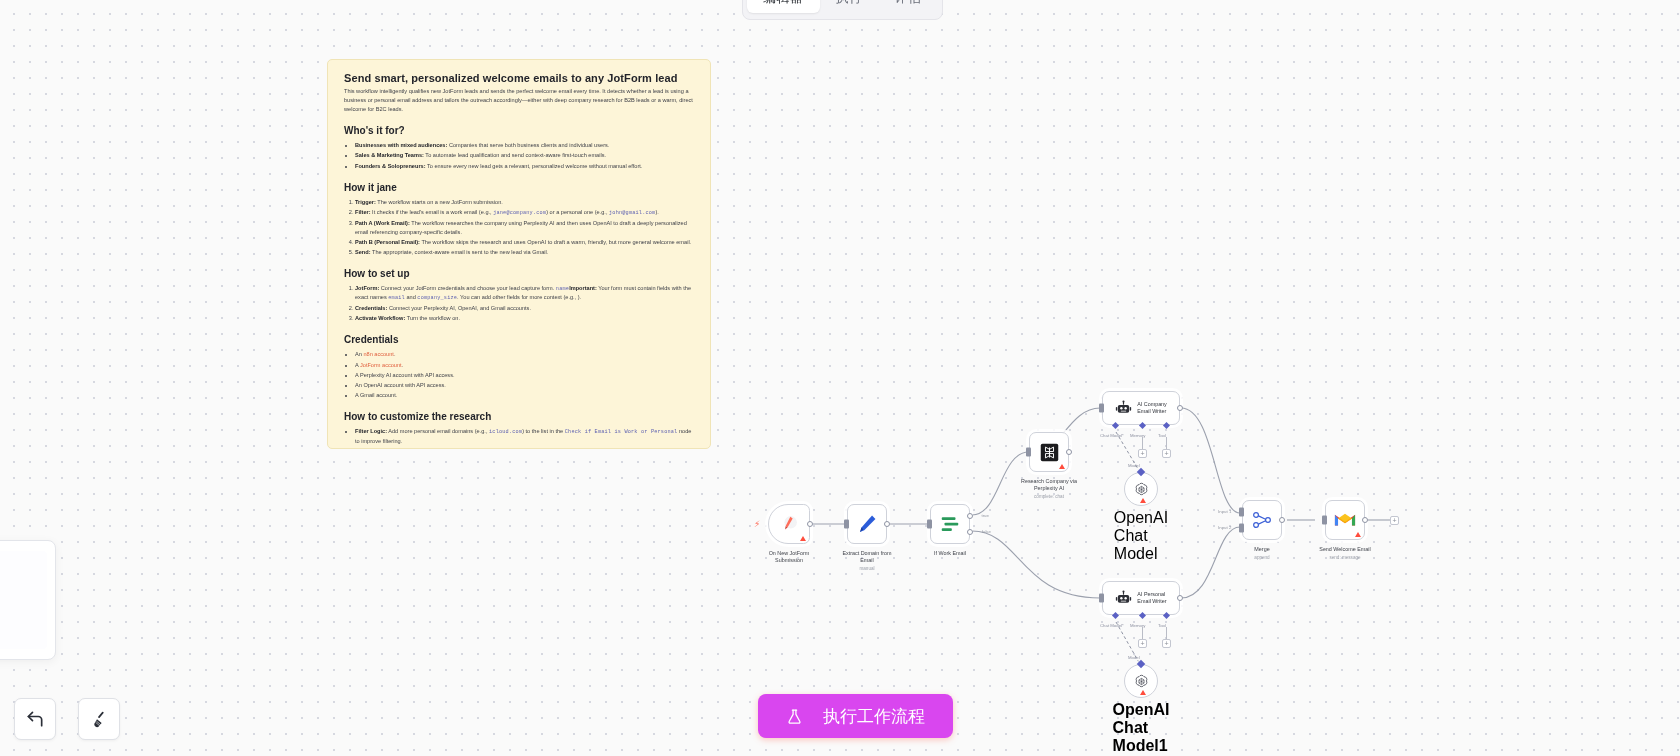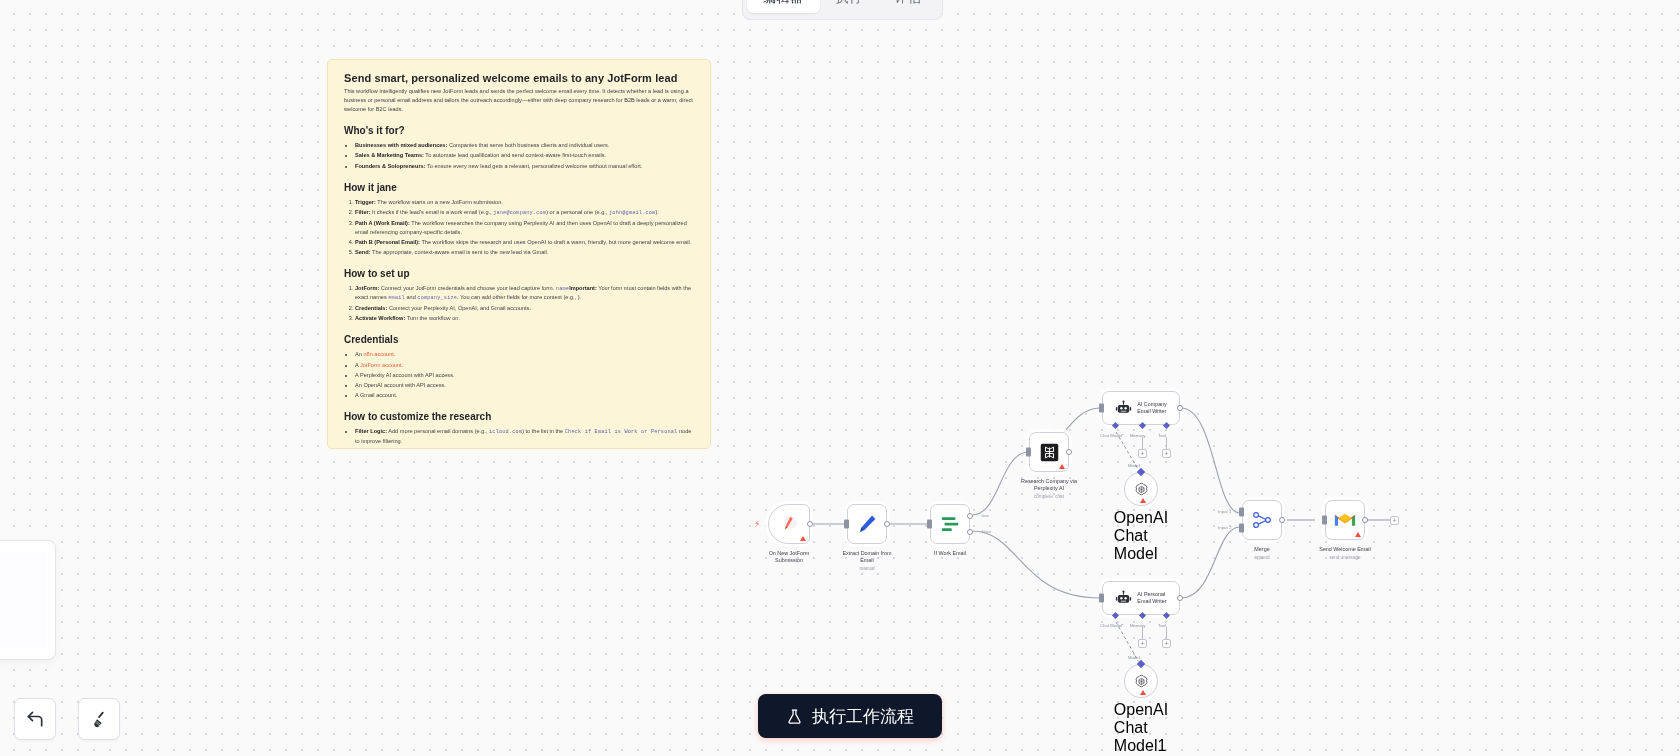--- a/index.html
+++ b/index.html
@@ -56,23 +56,23 @@
     width: 42px; height: 42px; background: #fff;
     border: 1px solid #dfe1e6; border-radius: 7px;
     display: flex; align-items: center; justify-content: center;
     box-shadow: 0 1px 3px rgba(0,0,0,.05);
     color: #2b2f38;
   }
 
   
   #run-btn {
     position: absolute; left: 758px; bottom: 18px;
-    background: #0f172a; color: #fff;
+    background: #d946ef; color: #fff;
     border-radius: 8px; height: 44px;
-    display: flex; align-items: center; justify-content: center; gap: 9px;
+    display: flex; align-items: center; justify-content: center; gap: 20px;
     padding: 0 28px; font-size: 17px; white-space: nowrap;
     box-shadow: 0 2px 6px rgba(255,109,90,.35);
     z-index: 35;
   }
 
   
   #sticky {
     position: absolute; left: 327px; top: 59px;
     width: 384px; height: 390px;
     background: #fdf5d8; border: 1px solid #f0e4b6;
@@ -403,21 +403,21 @@
   <div class="sub-lbl" style="left:4px; top:-9px;">Model</div>
   <div class="circ">
     <div class="diamond"></div>
     <svg width="17" height="17" viewBox="0 0 24 24">
       <path d="M12 3.2 a4 4 0 0 1 3.5 2 a4 4 0 0 1 3.5 6 a4 4 0 0 1-3.5 6 a4 4 0 0 1-7 0 a4 4 0 0 1-3.5-6 a4 4 0 0 1 3.5-6 a4 4 0 0 1 3.5-2 Z" fill="none" stroke="#4a4d57" stroke-width="1.2"></path>
       <path d="M12 7.6 L15.6 9.8 v4.4 L12 16.4 L8.4 14.2 V9.8 Z" fill="none" stroke="#4a4d57" stroke-width="1"></path>
       <path d="M12 7.6 V16.4 M8.4 9.8 L15.6 14.2 M15.6 9.8 L8.4 14.2" stroke="#4a4d57" stroke-width=".8"></path>
     </svg>
     <div class="warn" style="right:11px; bottom:2px;"></div>
   </div>
-  <div class="lbl" style="top:37px; position:absolute; left:50%; transform:translateX(-50%);">OpenAI Chat Model1</div>
+  <div class="lbl" style="top:37px; position:absolute; left:50%; transform:translateX(-50%);font-weight:bold;">OpenAI Chat Model1</div>
 </div>
 
 <div class="node" style="left:1242px; top:500px;">
   <div class="box sq">
     <svg width="22" height="22" viewBox="0 0 24 24">
       <g fill="none" stroke="#3b5fd6" stroke-width="1.3">
         <circle cx="5.5" cy="6.5" r="2.6"></circle>
         <circle cx="5.5" cy="17.5" r="2.6"></circle>
         <circle cx="18.5" cy="12" r="2.6"></circle>
         <path d="M8.1 7.5 L15.9 11.2 M8.1 16.5 L15.9 12.8"></path>

